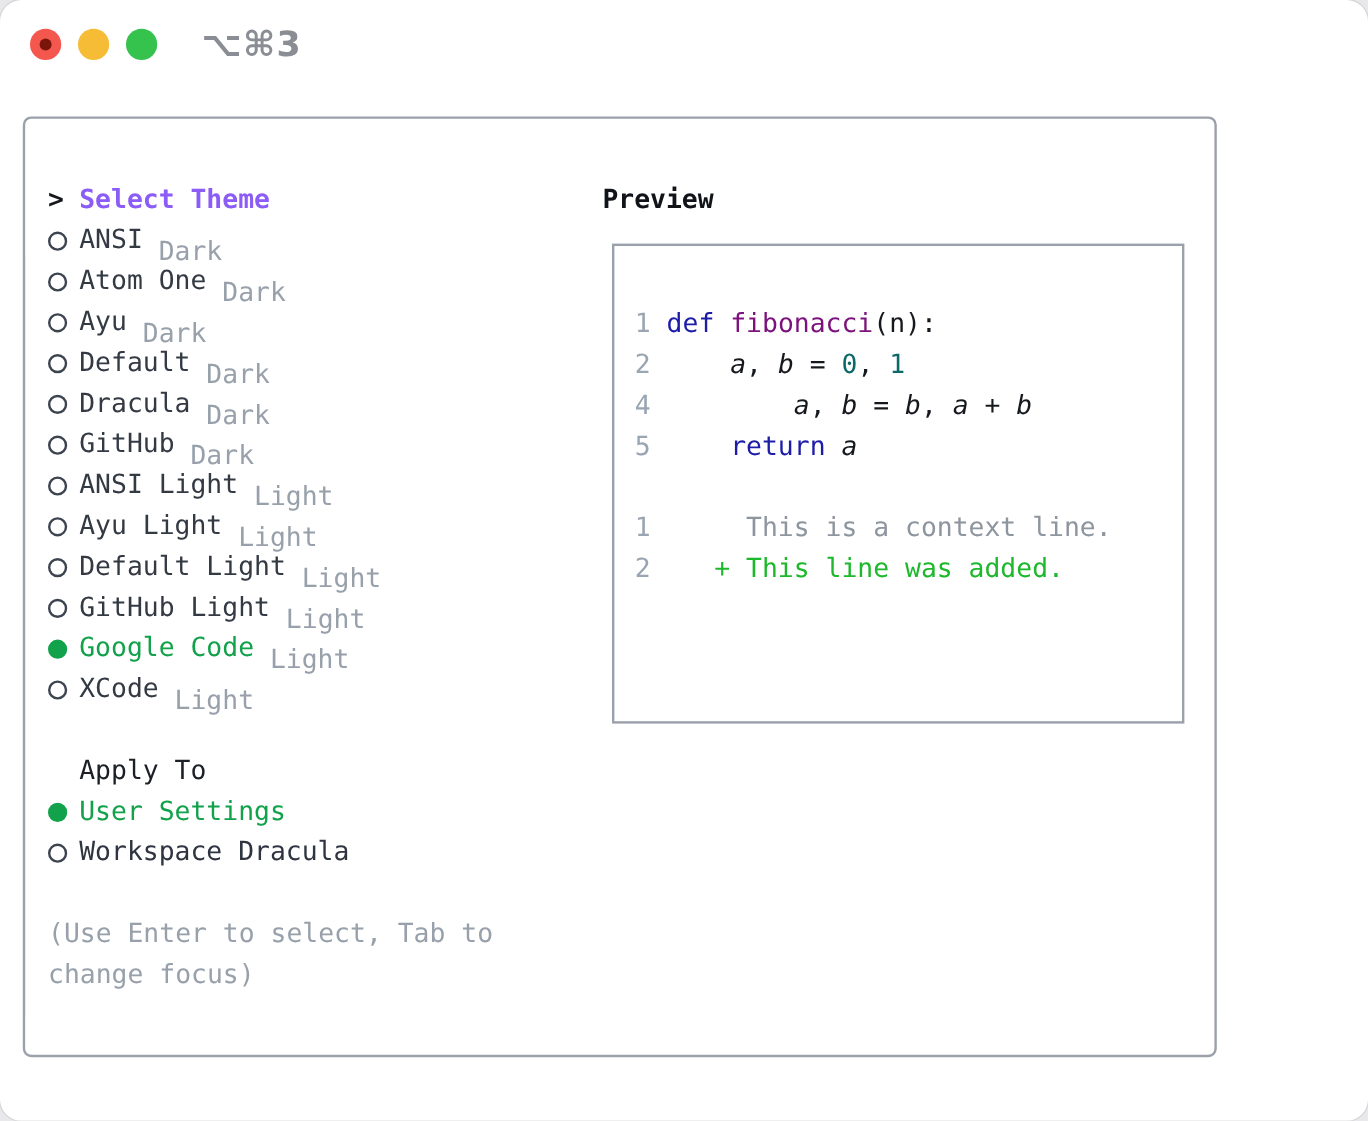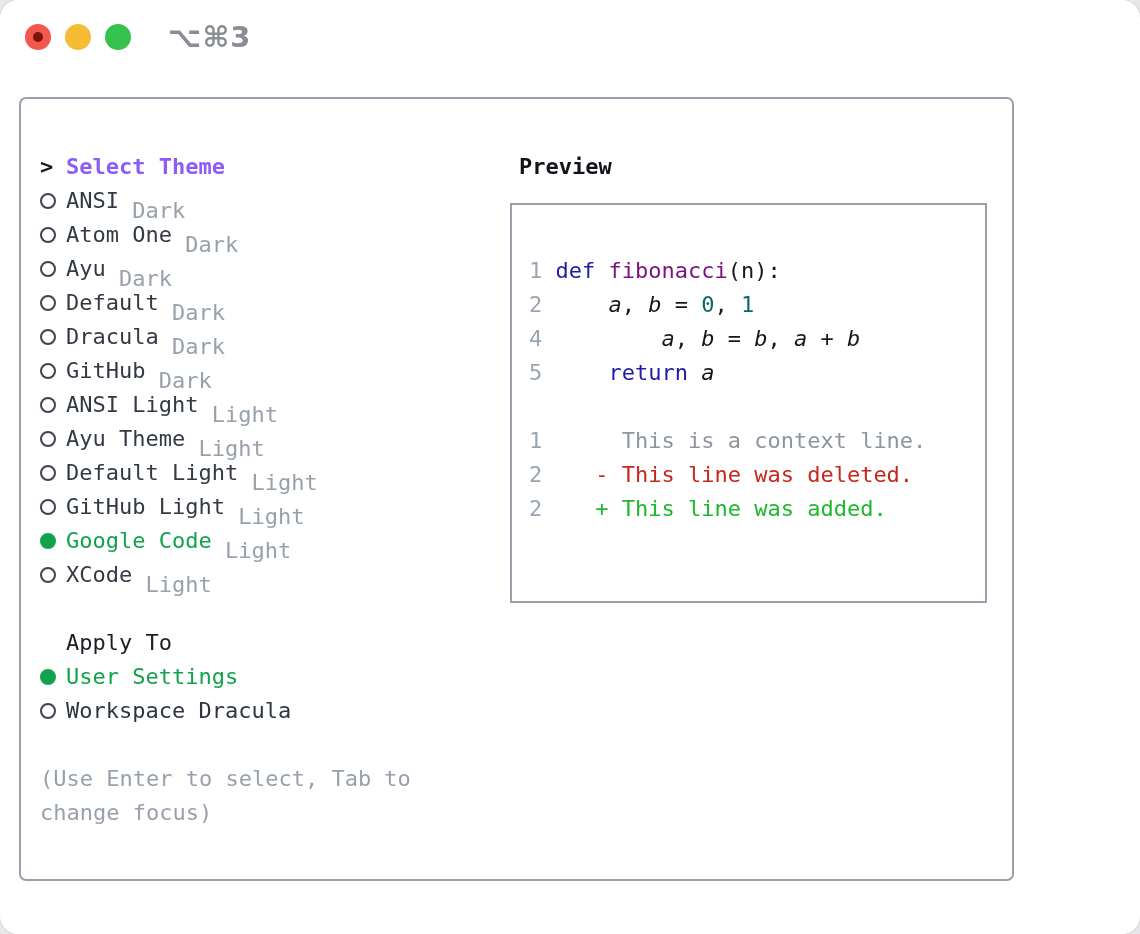--- a/index.html
+++ b/index.html
@@ -51,21 +51,21 @@
   .radio.on{background:var(--accent-green);border-color:var(--accent-green);}
   .theme-name{color:var(--item);}
   .theme-name.sel{color:var(--accent-green);text-align:right;}
   .theme-tag{color:var(--muted);margin-top:20px;}
   .apply-heading{color:#1b1f26;}
   .opt-label{color:#2e3540;}
   .opt-label.sel{color:var(--accent-green);}
   .help-line{color:var(--muted);}
   .spacer{height:34px;}
   
-  .preview-heading{position:absolute;left:481px;top:51px;height:34px;line-height:34px;font-size:22px;font-weight:bold;color:#101317;margin-left:17px;}
+  .preview-heading{position:absolute;left:481px;top:51px;height:34px;line-height:34px;font-size:22px;font-weight:bold;color:#101317;}
   .preview-box{
     position:absolute;left:489px;top:104px;width:477px;height:400px;
     border:2px solid var(--border-gray);background:#fff;box-sizing:border-box;
     padding:15px 0 0 17px;overflow:hidden;
   }
   .pline{height:34px;line-height:34px;font-size:22px;white-space:pre;}
   .tok-num{color:var(--line-num);}
   .tok-pl{color:#15181c;}
   .tok-kw{color:var(--syn-kw);}
   .tok-fn{color:var(--syn-fn);}
@@ -96,21 +96,21 @@
       </div>
 
       <div id="theme-list">
           <div class="row"><span class="icon-slot"><span class="radio"></span></span><span class="theme-name">ANSI</span><span class="theme-tag"> Dark</span></div>
           <div class="row"><span class="icon-slot"><span class="radio"></span></span><span class="theme-name">Atom One</span><span class="theme-tag"> Dark</span></div>
           <div class="row"><span class="icon-slot"><span class="radio"></span></span><span class="theme-name">Ayu</span><span class="theme-tag"> Dark</span></div>
           <div class="row"><span class="icon-slot"><span class="radio"></span></span><span class="theme-name">Default</span><span class="theme-tag"> Dark</span></div>
           <div class="row"><span class="icon-slot"><span class="radio"></span></span><span class="theme-name">Dracula</span><span class="theme-tag"> Dark</span></div>
           <div class="row"><span class="icon-slot"><span class="radio"></span></span><span class="theme-name">GitHub</span><span class="theme-tag"> Dark</span></div>
           <div class="row"><span class="icon-slot"><span class="radio"></span></span><span class="theme-name">ANSI Light</span><span class="theme-tag"> Light</span></div>
-          <div class="row"><span class="icon-slot"><span class="radio"></span></span><span class="theme-name">Ayu Theme</span><span class="theme-tag"> Light</span></div>
+          <div class="row"><span class="icon-slot"><span class="radio"></span></span><span class="theme-name">Ayu Light</span><span class="theme-tag"> Light</span></div>
           <div class="row"><span class="icon-slot"><span class="radio"></span></span><span class="theme-name">Default Light</span><span class="theme-tag"> Light</span></div>
           <div class="row"><span class="icon-slot"><span class="radio"></span></span><span class="theme-name">GitHub Light</span><span class="theme-tag"> Light</span></div>
           <div class="row"><span class="icon-slot"><span class="radio on"></span></span><span class="theme-name sel">Google Code</span><span class="theme-tag"> Light</span></div>
           <div class="row"><span class="icon-slot"><span class="radio"></span></span><span class="theme-name">XCode</span><span class="theme-tag"> Light</span></div>
         </div>
 
       <div class="spacer"></div>
 
       <div class="row">
         <span class="icon-slot"></span>
@@ -132,20 +132,19 @@
 
     <div class="preview-box">
       <div id="preview-lines">
           <div class="pline">&nbsp;</div>
           <div class="pline"><span class="tok-num">1</span><span class="tok-pl"> </span><span class="tok-kw">def</span><span class="tok-pl"> </span><span class="tok-fn">fibonacci</span><span class="tok-pl">(n):</span></div>
           <div class="pline"><span class="tok-num">2</span><span class="tok-pl">     </span><span class="tok-var">a</span><span class="tok-pl">, </span><span class="tok-var">b</span><span class="tok-pl"> = </span><span class="tok-lit">0</span><span class="tok-pl">, </span><span class="tok-lit">1</span></div>
           <div class="pline"><span class="tok-num">4</span><span class="tok-pl">         </span><span class="tok-var">a</span><span class="tok-pl">, </span><span class="tok-var">b</span><span class="tok-pl"> = </span><span class="tok-var">b</span><span class="tok-pl">, </span><span class="tok-var">a</span><span class="tok-pl"> + </span><span class="tok-var">b</span></div>
           <div class="pline"><span class="tok-num">5</span><span class="tok-pl">     </span><span class="tok-kw">return</span><span class="tok-pl"> </span><span class="tok-var">a</span></div>
           <div class="pline">&nbsp;</div>
           <div class="pline"><span class="tok-num">1</span><span class="tok-ctx">      This is a context line.</span></div>
-          <div class="pline"><span class="tok-num">2</span><span class="tok-del">    - This line was deleted.</span></div>
           <div class="pline"><span class="tok-num">2</span><span class="tok-add">    + This line was added.</span></div>
           <div class="pline">&nbsp;</div>
         </div>
     </div>
 
   </div>
 </div>
 
 </body></html>

